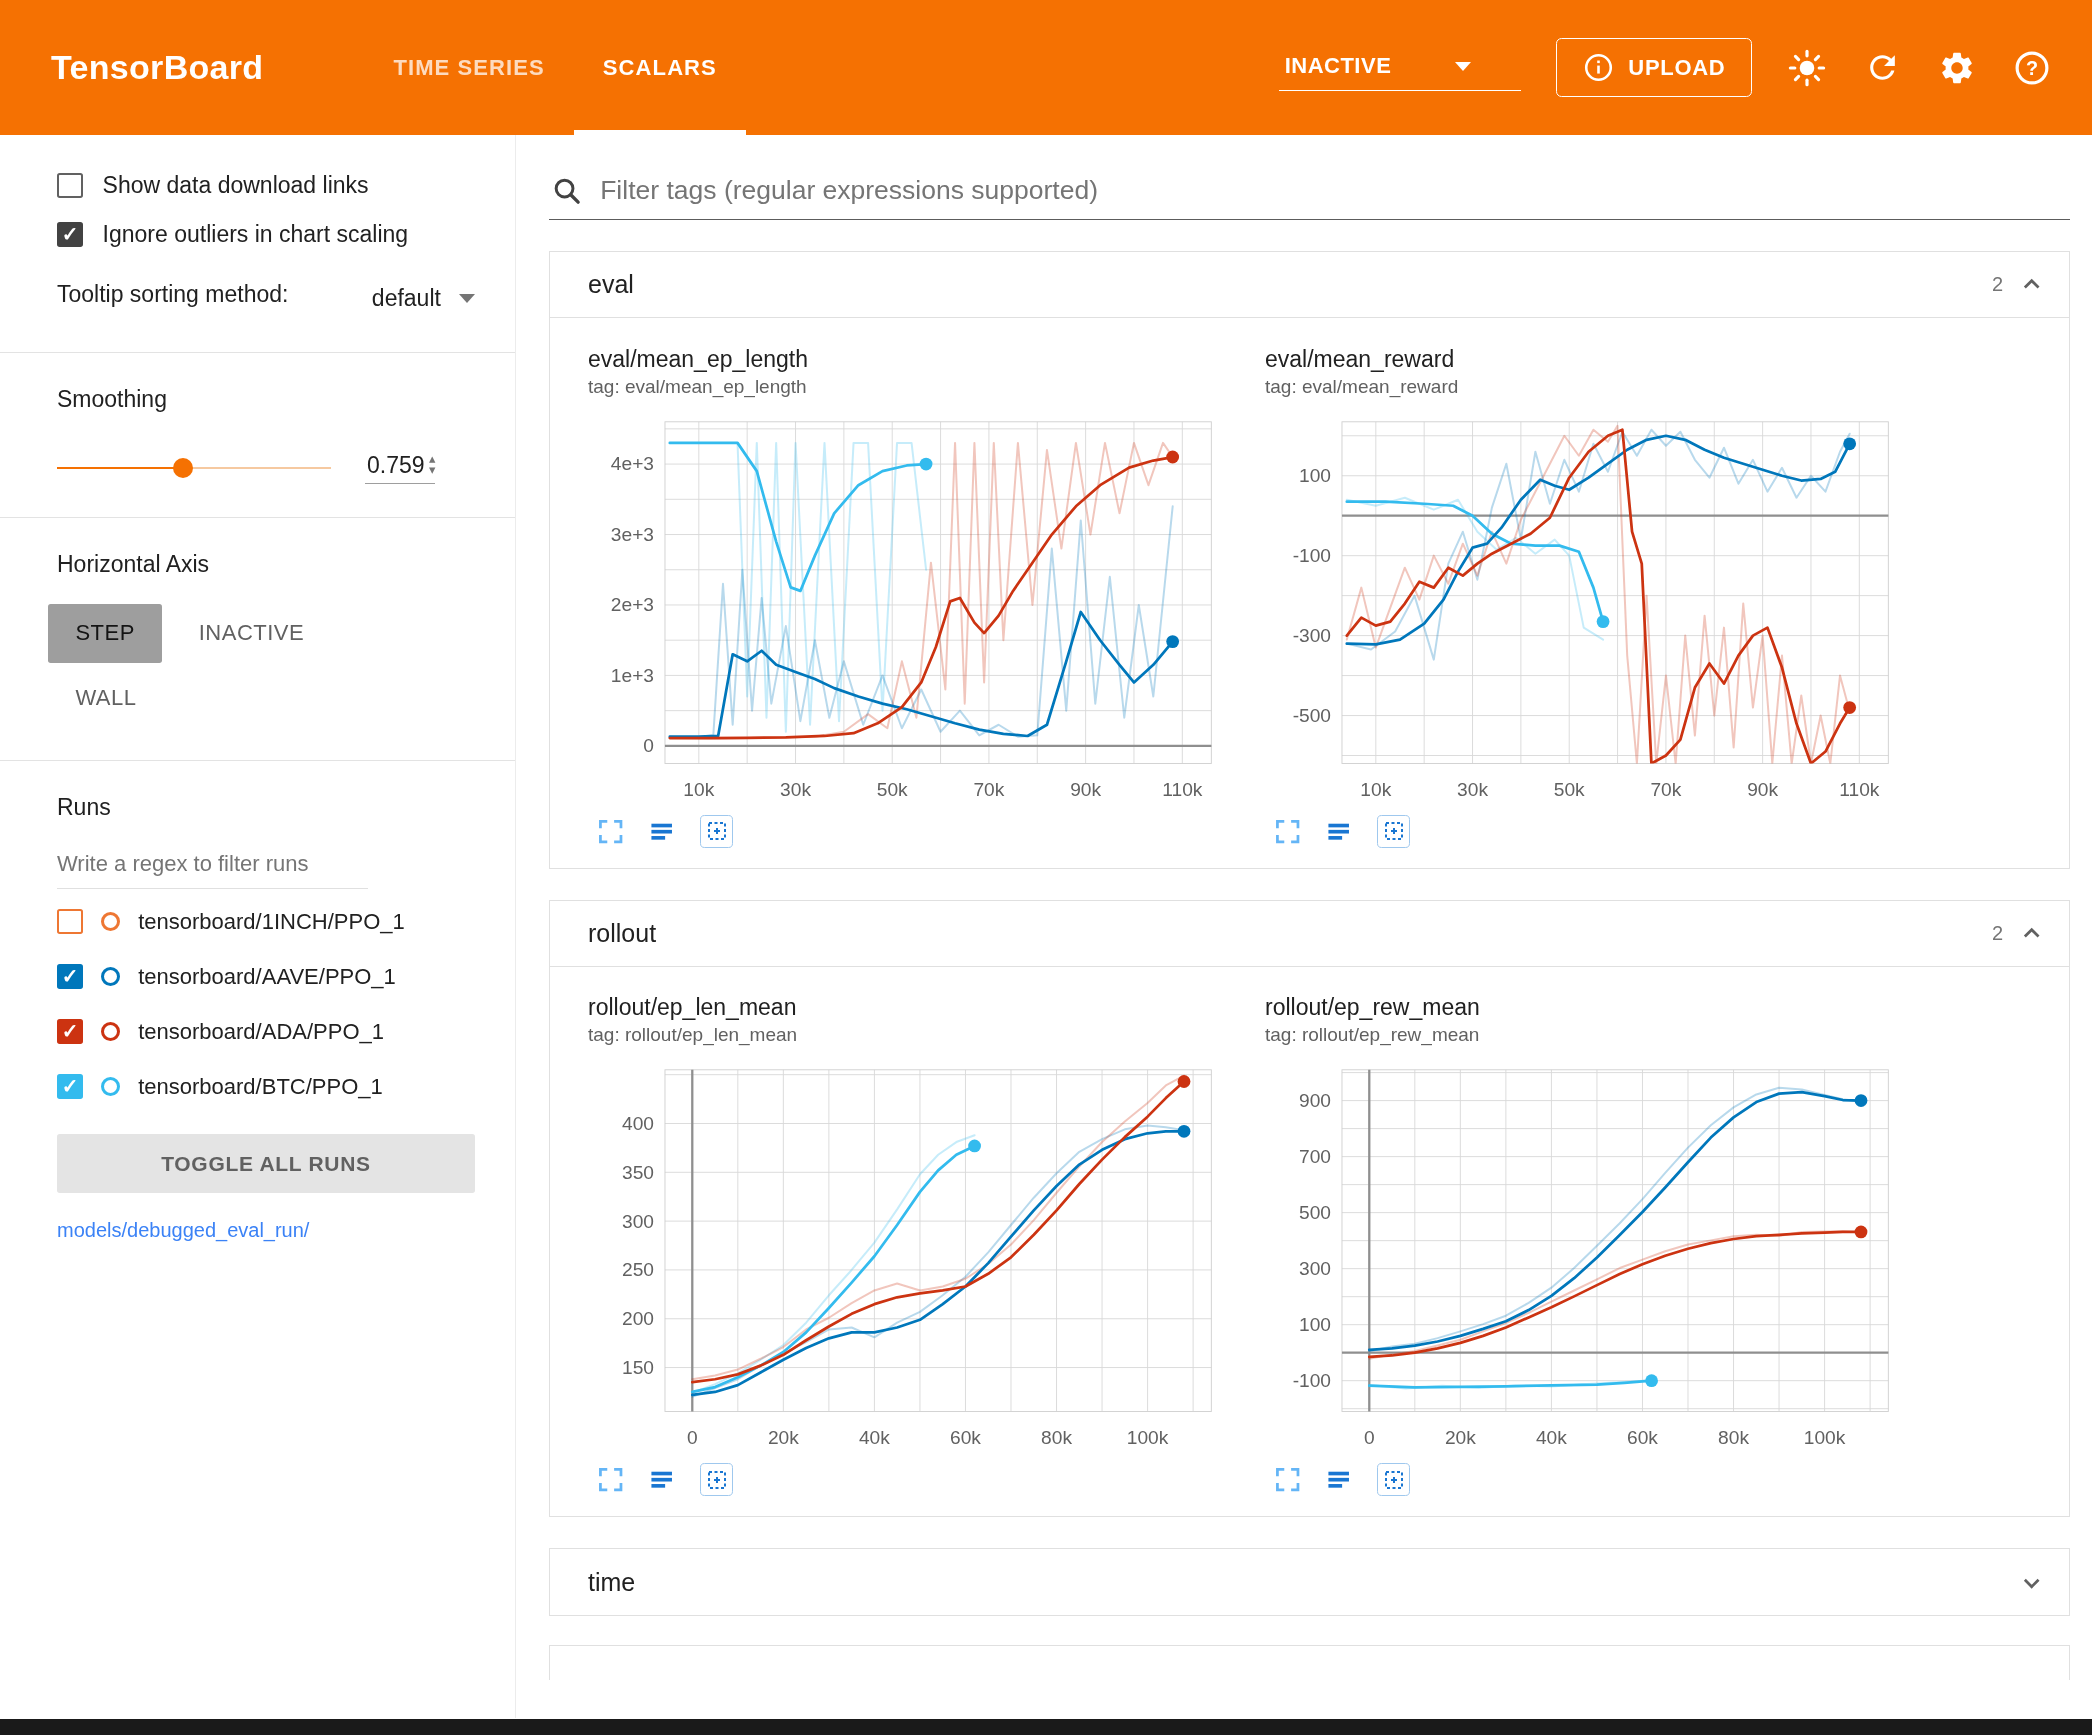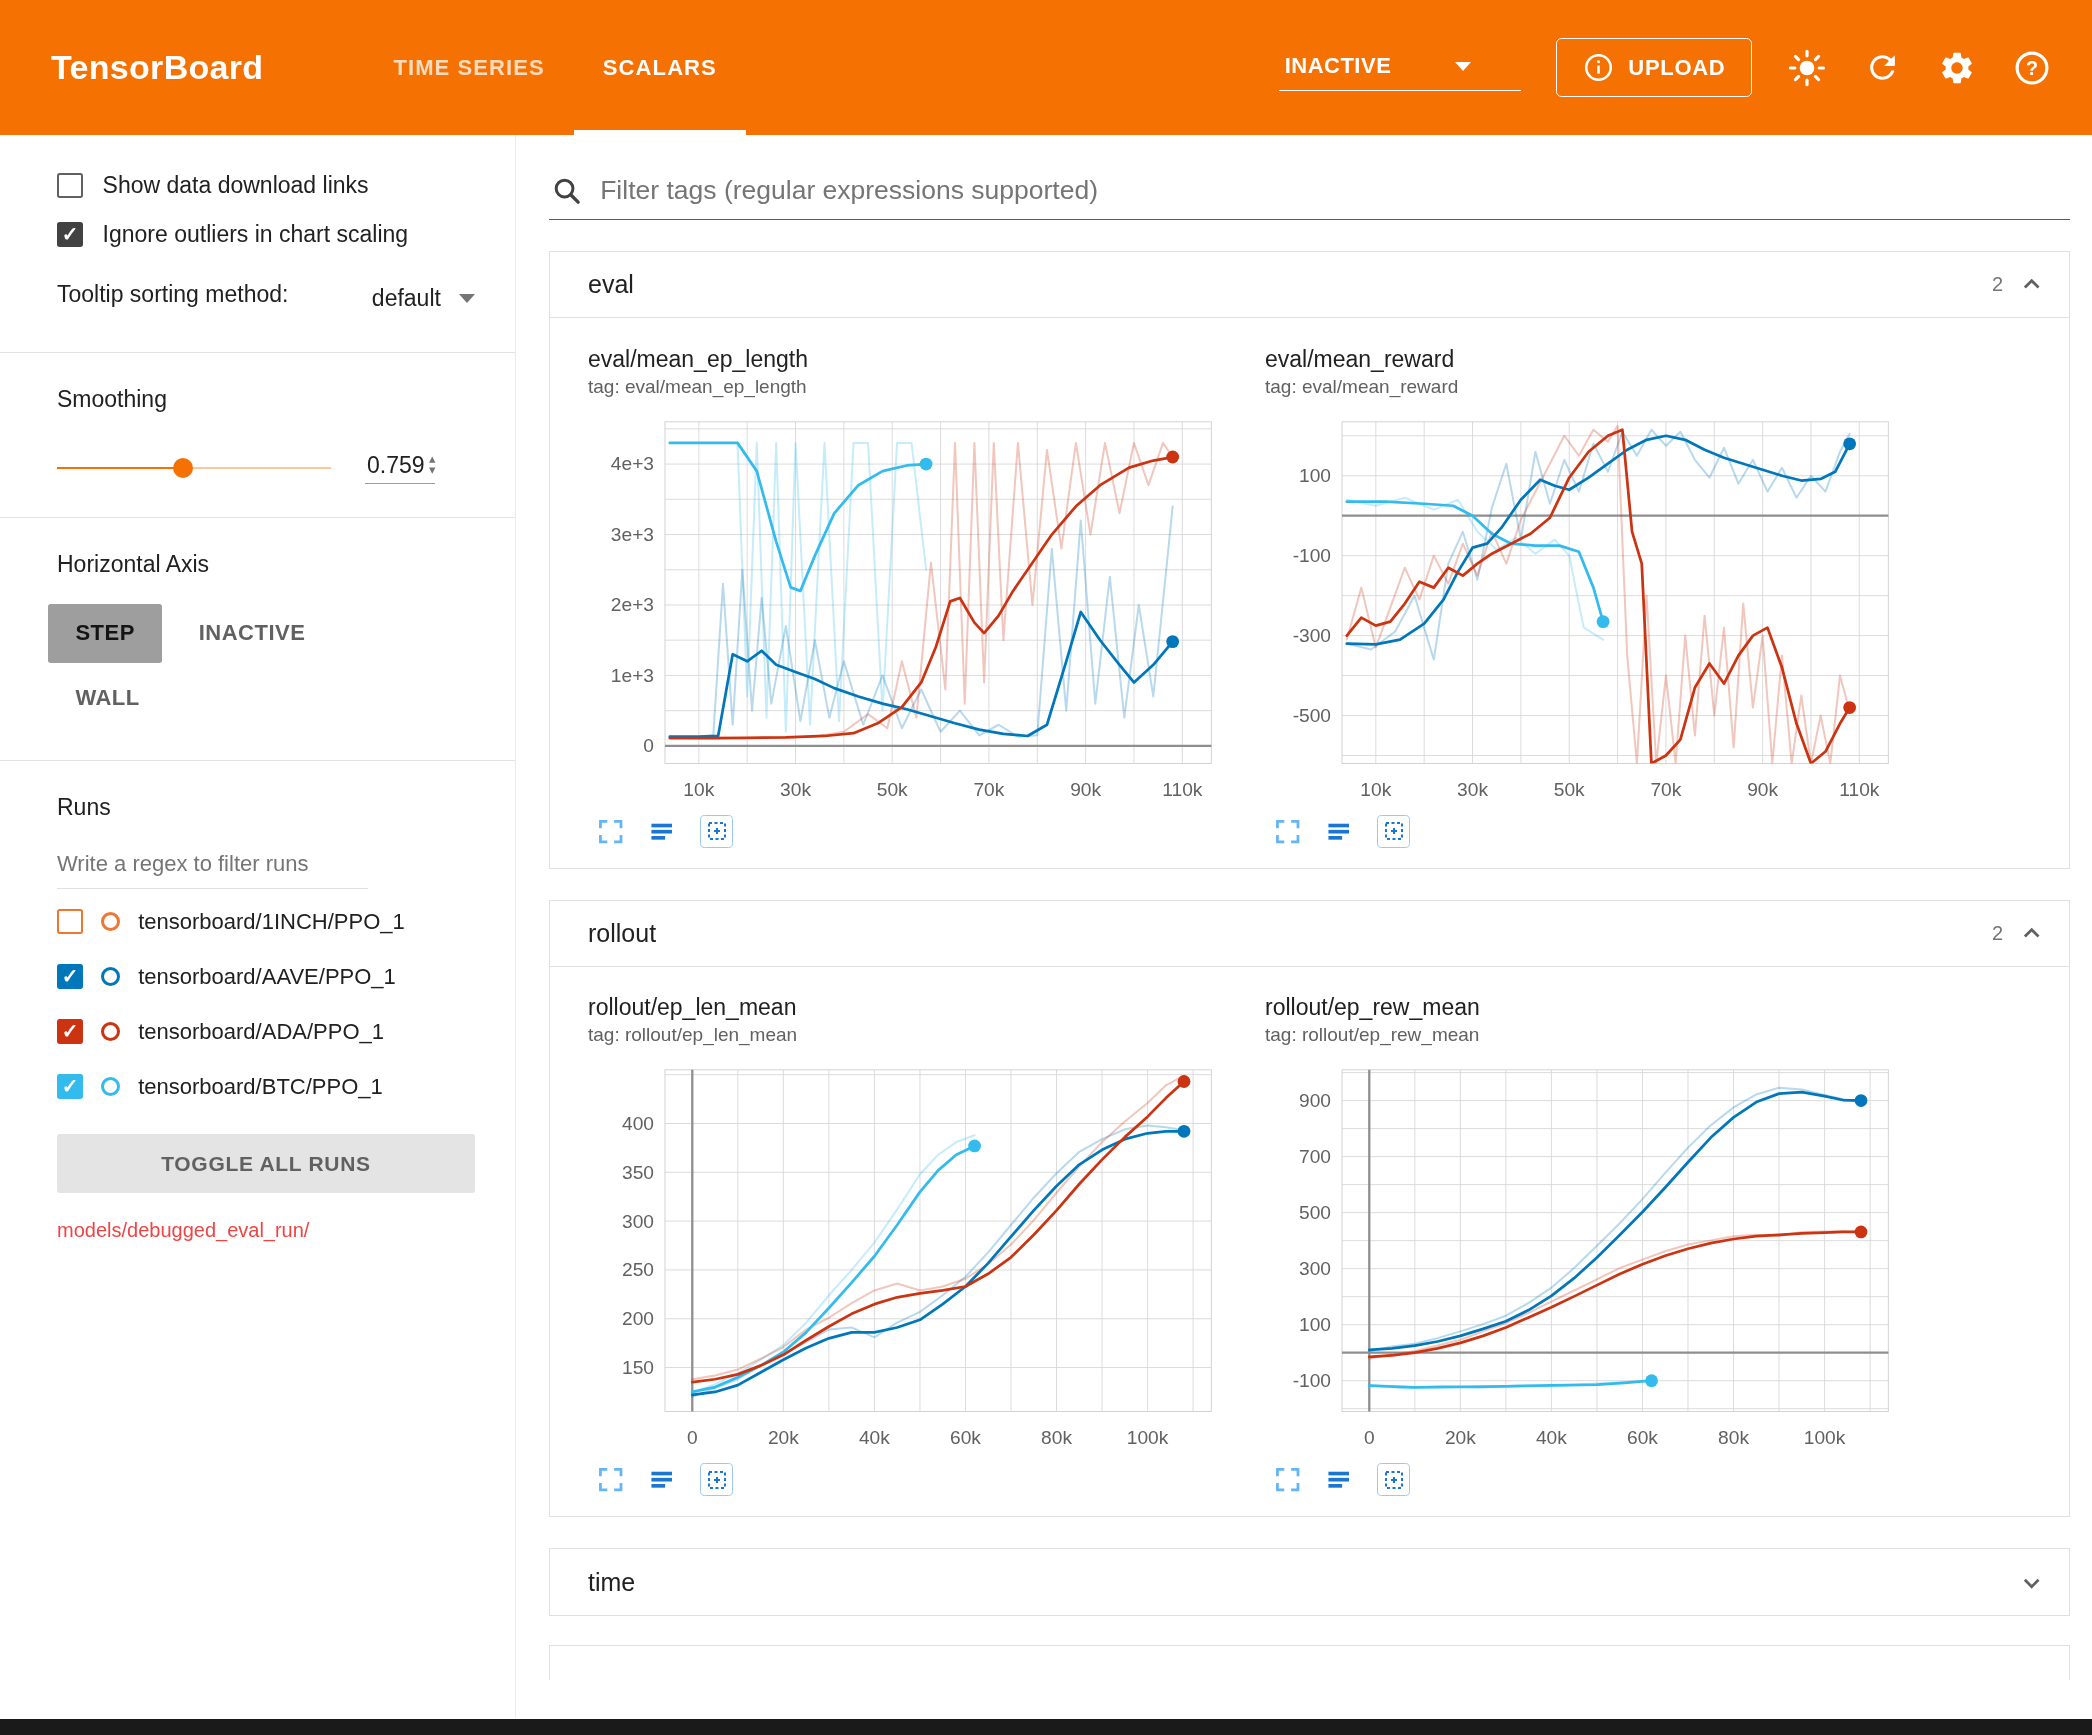--- a/index.html
+++ b/index.html
@@ -54,32 +54,32 @@
   .slider { position:relative; width:274px; height:20px; flex:none; cursor:pointer; }
   .slider-track { position:absolute; left:0; right:0; top:9.1px; height:2.7px; background:#f6c9a0; }
   .slider-fill { position:absolute; left:0; width:46%; top:9.1px; height:2.7px; background:#f57102; }
   .slider-thumb { position:absolute; left:46%; top:0; width:20px; height:20px; margin-left:-10px;
                   border-radius:50%; background:#f57102; }
   .smooth-value { display:flex; align-items:center; border-bottom:0.9px solid #9e9e9e; padding-bottom:3.7px; }
   .smooth-value input { border:0; outline:0; width:64px; font-size:23px; font-family:inherit; color:#212121; background:transparent; }
   .spinner { display:flex; flex-direction:column; color:#757575; font-size:12.8px; line-height:0.85; cursor:pointer; }
   .axis-row { display:flex; flex-wrap:wrap; width:384px; gap:5.5px 9.1px; margin:25.6px 0 0 48px; }
   .axis-btn { border:0; background:transparent; font-family:inherit; font-size:22px; letter-spacing:0.5px;
-              color:#616161; padding:16.4px 27.4px; border-radius:2.7px; cursor:pointer; font-weight:bold; }
+              color:#616161; padding:16.4px 27.4px; border-radius:2.7px; cursor:pointer; font-weight:normal; }
   .axis-btn.active { background:#9e9e9e; color:#141414; }
   .runs-filter { display:block; margin:24px 0 5.5px 57px; width:311px; border:0; outline:0;
                  border-bottom:0.9px solid #e0e0e0; font-size:22px; font-family:inherit; padding:5.5px 0 11px 0; color:#212121; }
   .runs-filter::placeholder, .filter-input::placeholder { color:#757575; opacity:1; }
   .run-row { display:flex; align-items:center; gap:18.3px; margin-left:57px; height:55px; cursor:pointer; }
   .run-checkbox { width:25.6px; height:25.6px; border:2.7px solid; border-radius:2.7px; position:relative; flex:none; }
   .run-circle { width:19px; height:19px; border:3.2px solid; border-radius:50%; flex:none; }
   .run-label { font-size:22px; white-space:nowrap; }
   .toggle-all { display:block; margin:20px 0 0 57px; width:418px; border:0; background:#e4e4e4; color:#616161;
                 font-family:inherit; font-size:21px; font-weight:bold; letter-spacing:0.7px; padding:17.4px 0; border-radius:2.7px; cursor:pointer; }
-  .runs-footer { margin:25.6px 0 0 57px; font-size:20px; color:#ef4444; }
+  .runs-footer { margin:25.6px 0 0 57px; font-size:20px; color:#3b82f6; }
 
   
   .filter-tags { display:flex; align-items:center; gap:16.4px; border-bottom:1.8px solid #5c5c5c; padding:3.7px 1.8px 12.8px 1.8px;justify-content:center; }
   .filter-input { flex:1; border:0; outline:0; font-size:26.5px; font-family:inherit; color:#212121; background:transparent; }
   .card { border:0.9px solid #e0e0e0; margin-top:31px; background:#fff; }
   .card-header { display:flex; align-items:center; height:66px; padding:0 24px 0 38px; cursor:pointer; }
   .card:not(.collapsed) .card-header { border-bottom:0.9px solid #e0e0e0; }
   .card-title { flex:1; font-size:25px; }
   .card-count { font-size:20px; color:#757575; margin-right:14.6px; }
   .charts-row { display:flex; gap:37px; padding:27.4px 18.3px 20px 38px; }

